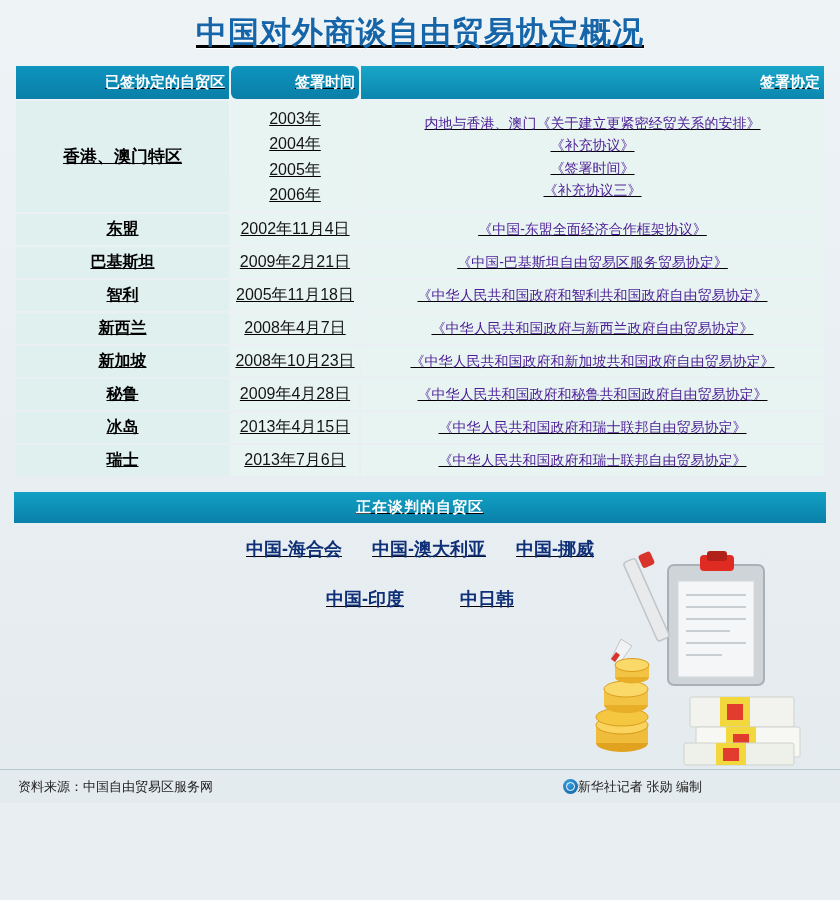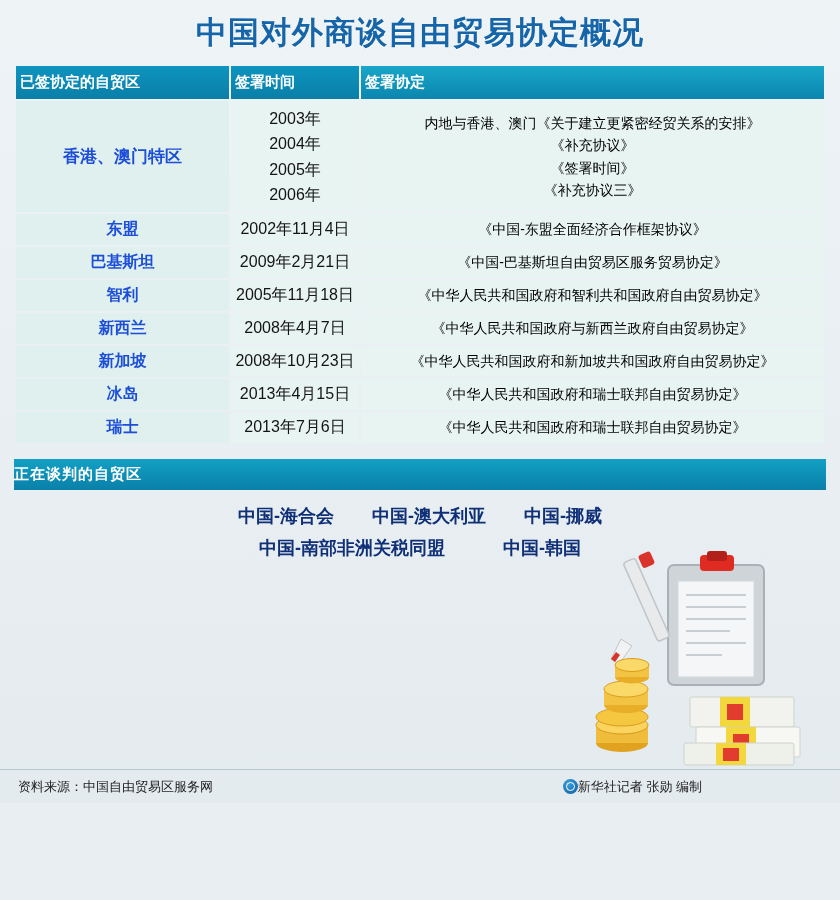--- a/index.html
+++ b/index.html
@@ -8,90 +8,91 @@
     background:#e9eef2;
     font-family:"Liberation Sans","DejaVu Sans",sans-serif;
     overflow:hidden;
     position:relative;
   }
   .page{
     position:relative;
     width:840px;height:803px;
     background:linear-gradient(180deg,#eef3f6 0%,#e4ebef 100%);
     box-sizing:border-box;
+    text-decoration:underline;
   }
   
   .title{
     text-align:center;
     font-size:31px;
     font-weight:bold;
     color:#1565a8;
     letter-spacing:1px;
     padding:12px 0 10px 0;
     text-shadow:0 1px 0 #fff;
   }
   
   .table-wrap{padding:0 14px;}
   table{border-collapse:separate;border-spacing:2px 2px;width:812px;}
   thead th{
     color:#fff;font-weight:bold;font-size:15px;
-    padding:7px 4px;text-align:left;vertical-align:middle;
+    padding:7px 4px;text-align:right;vertical-align:middle;
   }
   th.c1{background:linear-gradient(180deg,#0d94bf 0%,#0a7fa8 100%);width:205px;}
-  th.c2{background:linear-gradient(180deg,#0d94bf 0%,#0a7fa8 100%);width:120px;}
+  th.c2{background:linear-gradient(180deg,#0d94bf 0%,#0a7fa8 100%);width:120px;border-radius:6px;}
   th.c3{background:linear-gradient(180deg,#18a6c9 0%,#0b86ae 100%);}
   tbody td{
     background:#e8f4f2;
     vertical-align:middle;
     padding:5px 4px;
     font-size:14px;
     color:#1a1a1a;
   }
   tbody td.region{
     text-align:center;
     font-weight:bold;
     font-size:16px;
-    color:#1d4ed8;
+    color:#000000;
     background:#dff0ee;
     margin-top:34px;
   }
   tbody td.date{
     text-align:center;
     font-size:16px;
     color:#141414;
     background:#e8f4f2;
   }
   tbody td.agree{
     text-align:center;
     font-size:14px;
-    color:#000000;
+    color:#4c1d95;
     background:#e8f4f2;
   }
   tr.tall td{height:96px;}
   tr.tall td.region{font-size:17px;}
   .multi{line-height:1.58;}
   .multi div{white-space:nowrap;}
   
   .banner{
     margin:14px 14px 0 14px;
     background:linear-gradient(180deg,#12a0c4 0%,#0a80a9 100%);
     color:#fff;font-weight:bold;font-size:15px;
-    padding:6px 0;
+    text-align:center;padding:6px 0;
     letter-spacing:1px;
   }
   .section-body{
     margin:0 14px;
     padding:10px 0 6px 0;
     position:relative;
     z-index:2;
   }
   .chips{
     display:flex;
     justify-content:center;
-    gap:38px;
+    gap:30px;
     padding:4px 0;
     flex-wrap:wrap;
   }
   .chip{
     color:#0f2f77;
     font-weight:bold;
     font-size:18px;
     white-space:nowrap;
   }
   .chips.row2{gap:58px;}
@@ -200,20 +201,25 @@
           <td class="date">2008年4月7日</td>
           <td class="agree">《中华人民共和国政府与新西兰政府自由贸易协定》</td>
         </tr>
 
         <tr>
           <td class="region">新加坡</td>
           <td class="date">2008年10月23日</td>
           <td class="agree">《中华人民共和国政府和新加坡共和国政府自由贸易协定》</td>
         </tr>
 
+        <tr>
+          <td class="region">秘鲁</td>
+          <td class="date">2009年4月28日</td>
+          <td class="agree">《中华人民共和国政府和秘鲁共和国政府自由贸易协定》</td>
+        </tr>
 
 
 
         <tr>
           <td class="region">冰岛</td>
           <td class="date">2013年4月15日</td>
           <td class="agree">《中华人民共和国政府和瑞士联邦自由贸易协定》</td>
         </tr>
 
         <tr>
@@ -226,26 +232,28 @@
     </table>
   </div>
 
   <div class="banner">正在谈判的自贸区</div>
   <div class="section-body">
     <div class="chips">
       <span class="chip">中国-海合会</span>
       <span class="chip">中国-澳大利亚</span>
       <span class="chip">中国-挪威</span>
     </div>
-    <div class="chips row2">
-      <span class="chip">中国-南部非洲关税同盟</span>
-      <span class="chip">中国-韩国</span>
+  </div>
+
+  <div class="section-body">
+    <div class="chips study">
+      <span class="chip">中国-印度</span>
+      <span class="chip">中日韩</span>
     </div>
   </div>
-
 
   <svg class="illus" viewBox="0 0 250 220">
 
     <g>
       <rect x="88" y="18" width="96" height="120" rx="6" fill="#cfd4d8" stroke="#a9b0b6" stroke-width="2"></rect>
       <rect x="98" y="34" width="76" height="96" fill="#f4f6f7" stroke="#d3d8db" stroke-width="1"></rect>
       <rect x="120" y="8" width="34" height="16" rx="4" fill="#e02b22"></rect>
       <rect x="127" y="4" width="20" height="10" rx="3" fill="#b2201a"></rect>
       <g stroke="#c8ced2" stroke-width="2">
         <line x1="106" y1="48" x2="166" y2="48"></line>

